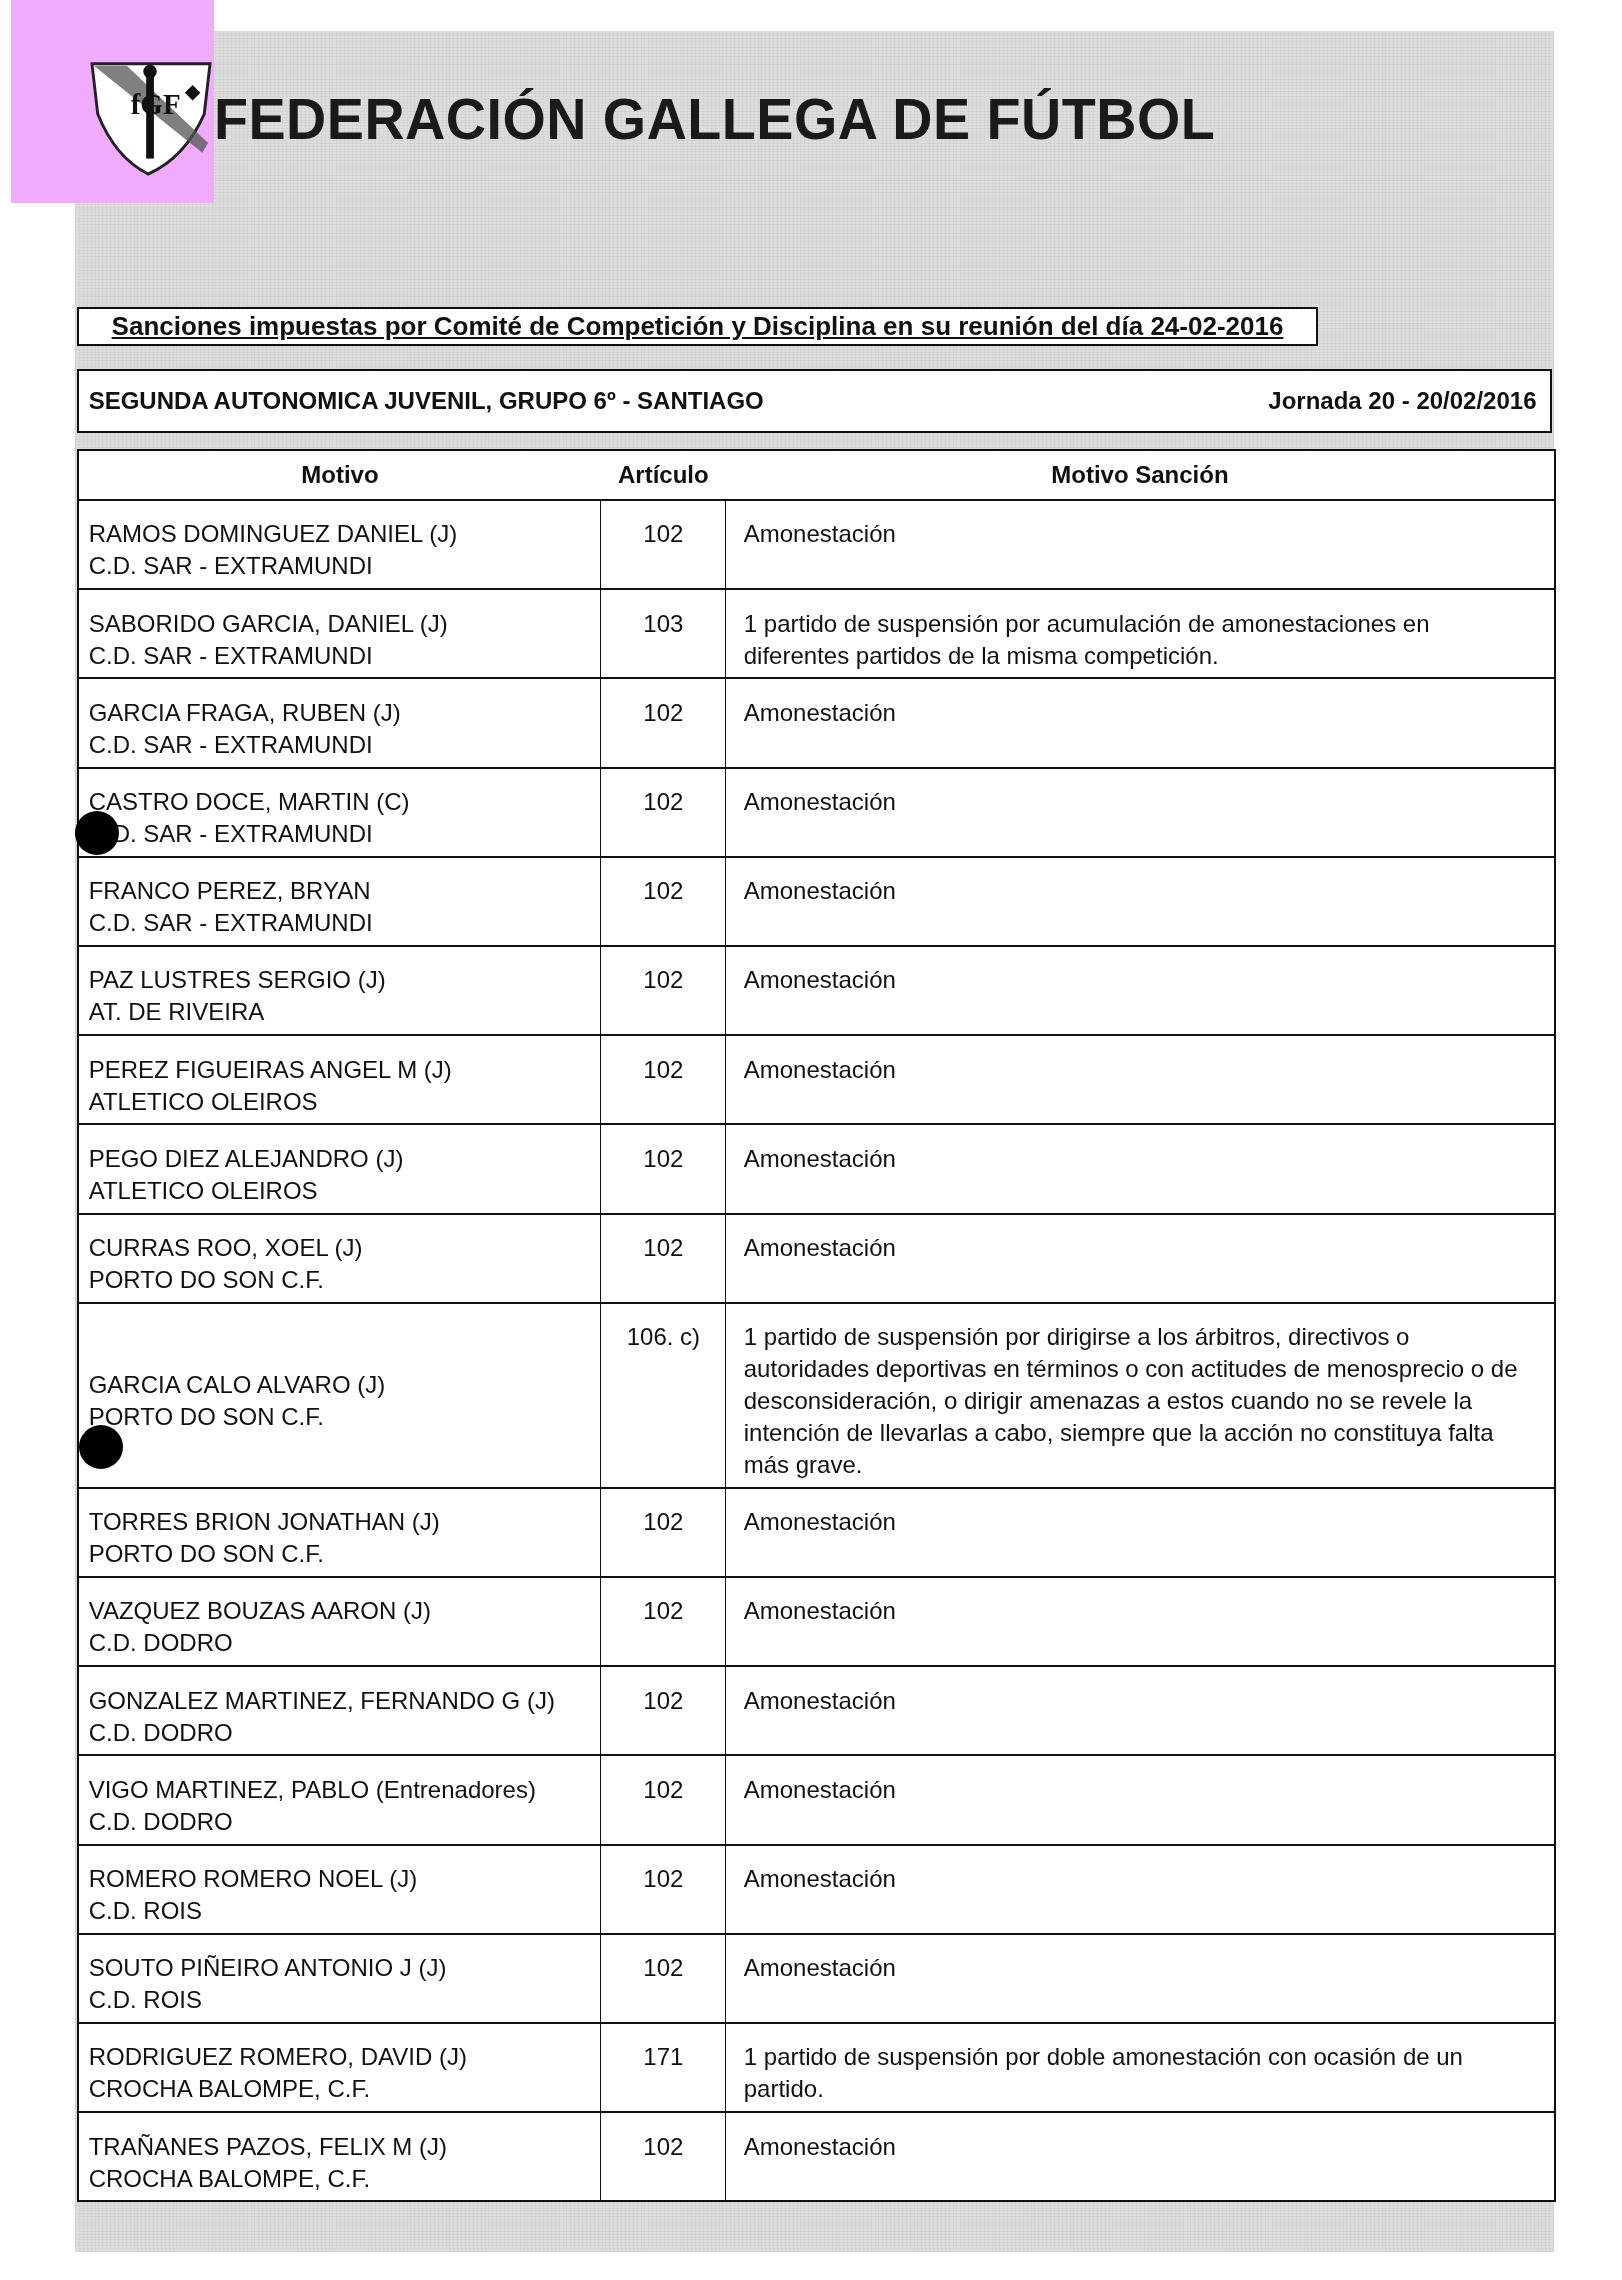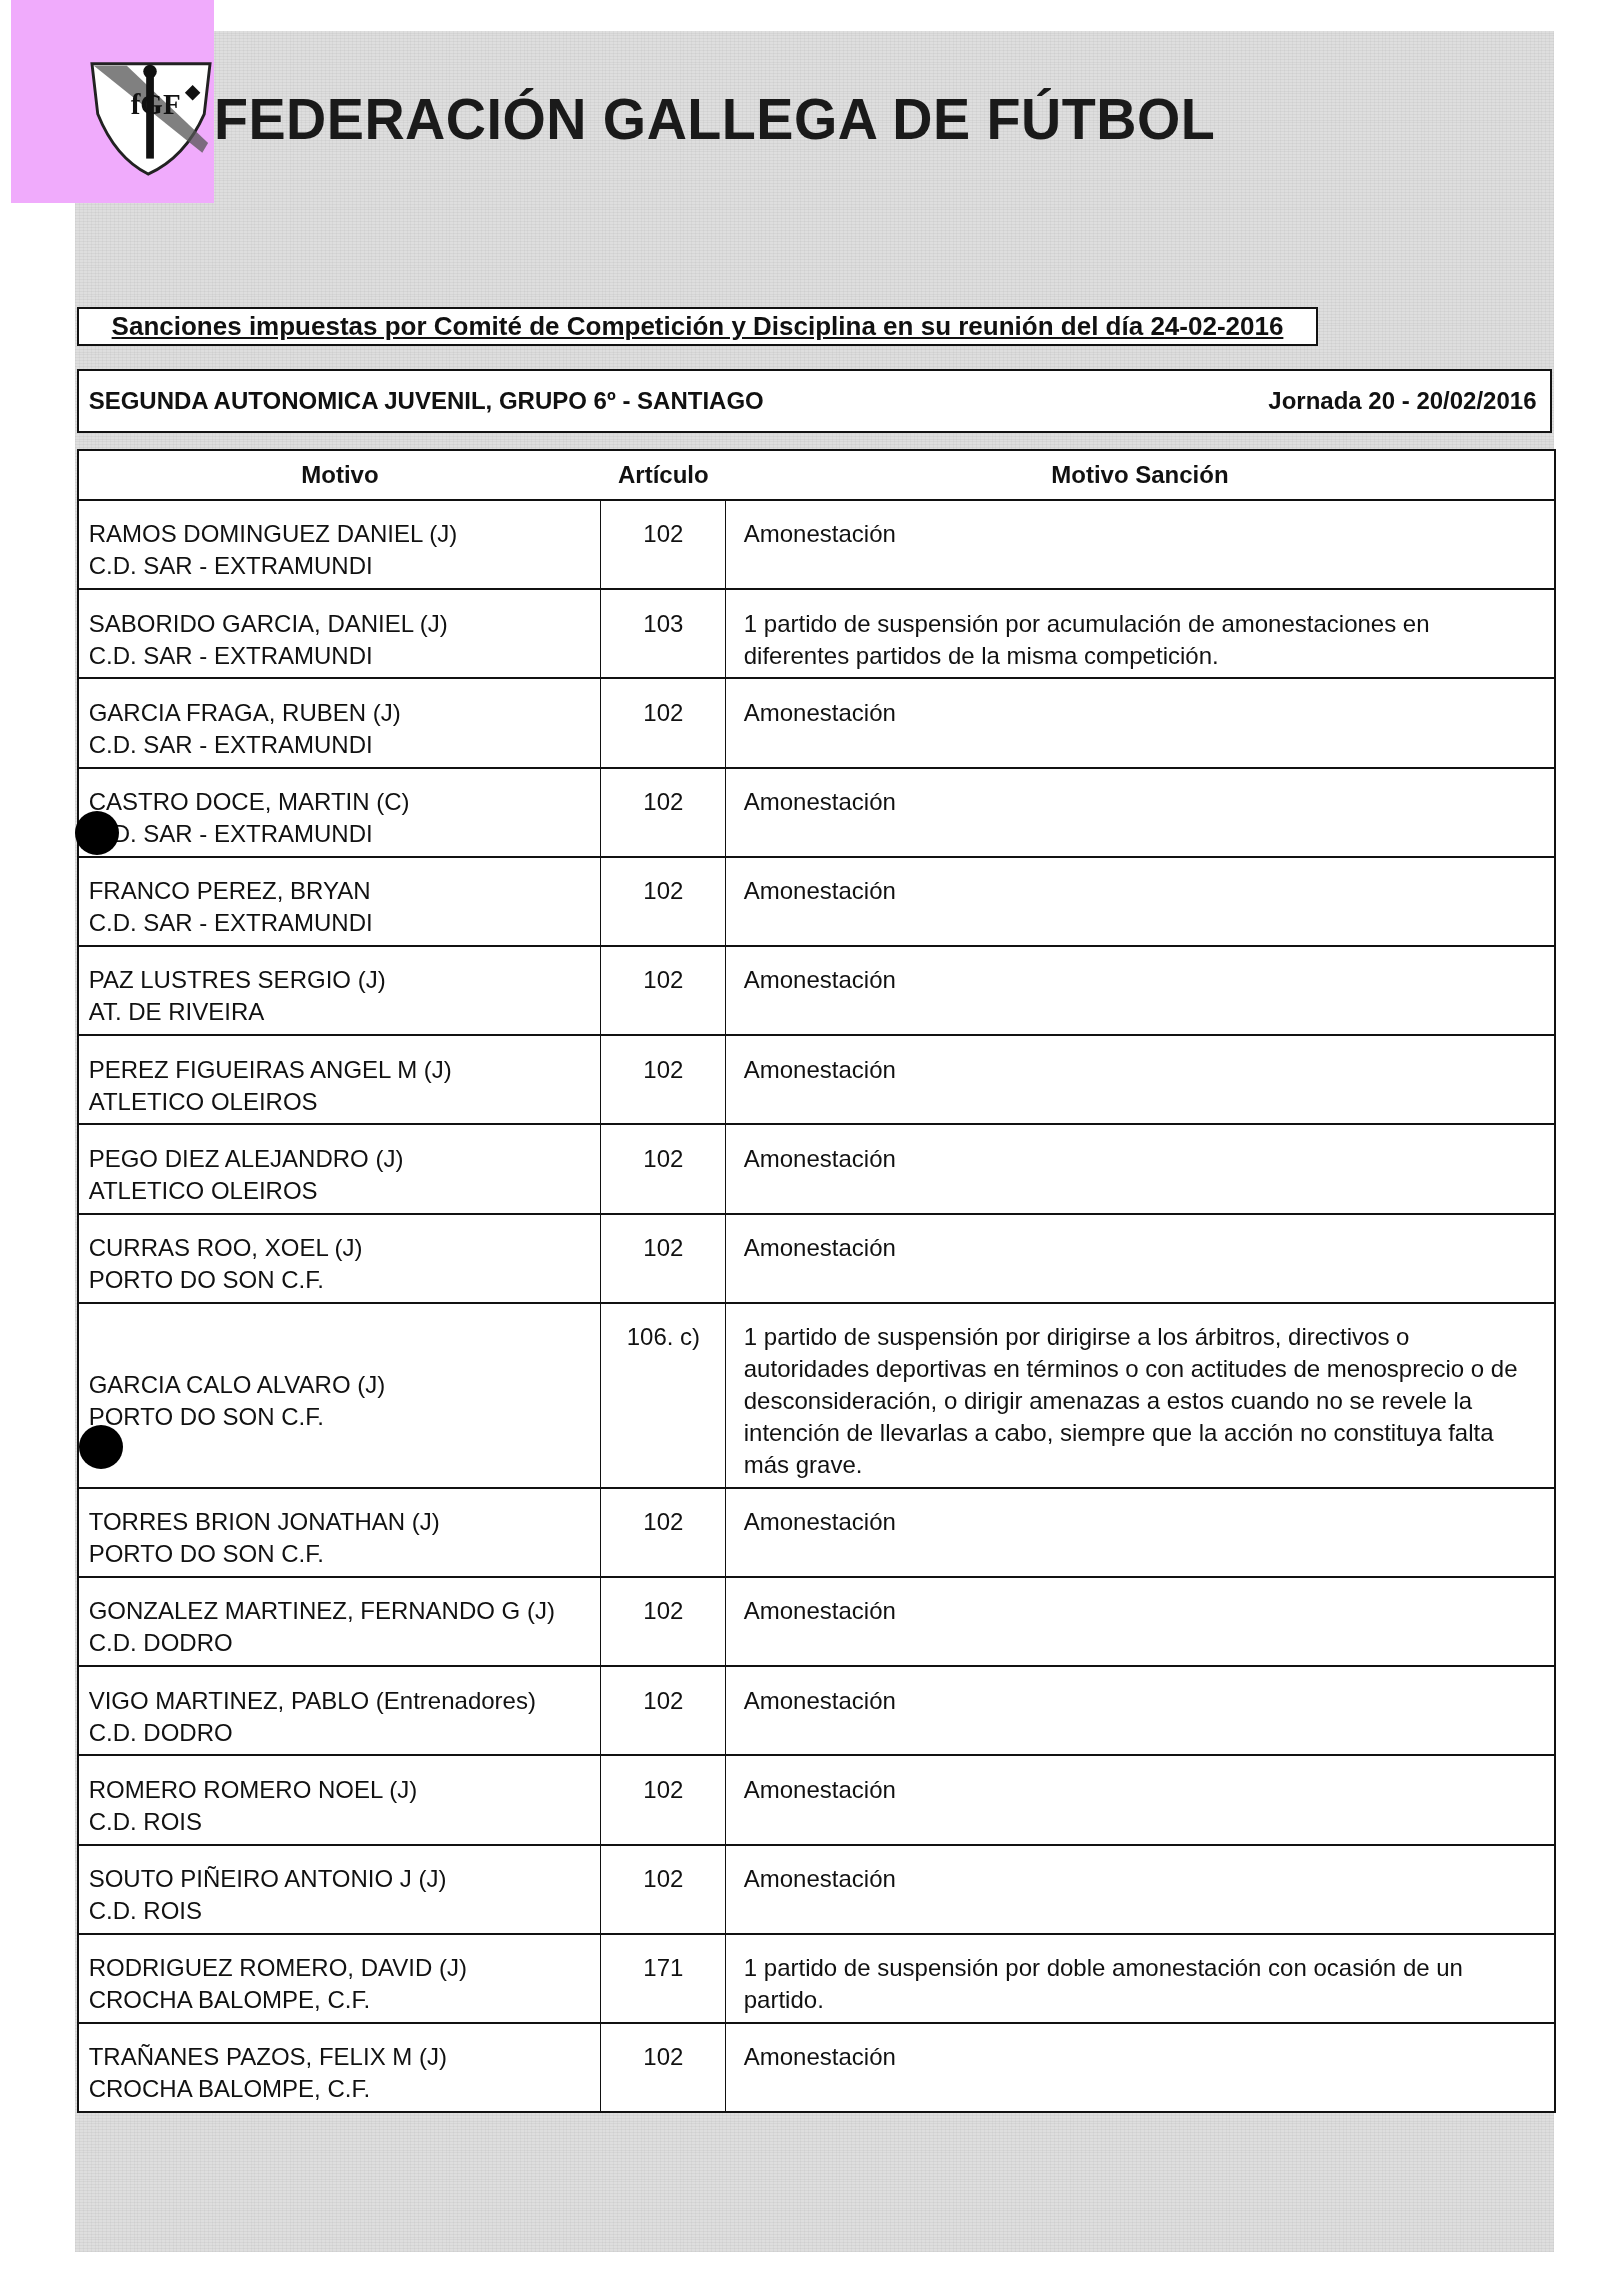--- a/index.html
+++ b/index.html
@@ -185,20 +185,28 @@
     <tr class="row">
         <td class="col-name">
           <span class="name-line">TORRES BRION JONATHAN (J)</span>
           <span class="club-line">PORTO DO SON C.F.</span>
         </td>
         <td class="col-art">102</td>
         <td class="col-motivo">Amonestación</td>
       </tr>
     <tr class="row">
         <td class="col-name">
+          <span class="name-line">VAZQUEZ BOUZAS AARON (J)</span>
+          <span class="club-line">C.D. DODRO</span>
+        </td>
+        <td class="col-art">102</td>
+        <td class="col-motivo">Amonestación</td>
+      </tr>
+    <tr class="row">
+        <td class="col-name">
           <span class="name-line">GONZALEZ MARTINEZ, FERNANDO G (J)</span>
           <span class="club-line">C.D. DODRO</span>
         </td>
         <td class="col-art">102</td>
         <td class="col-motivo">Amonestación</td>
       </tr>
     <tr class="row">
         <td class="col-name">
           <span class="name-line">VIGO MARTINEZ, PABLO (Entrenadores)</span>
           <span class="club-line">C.D. DODRO</span>

